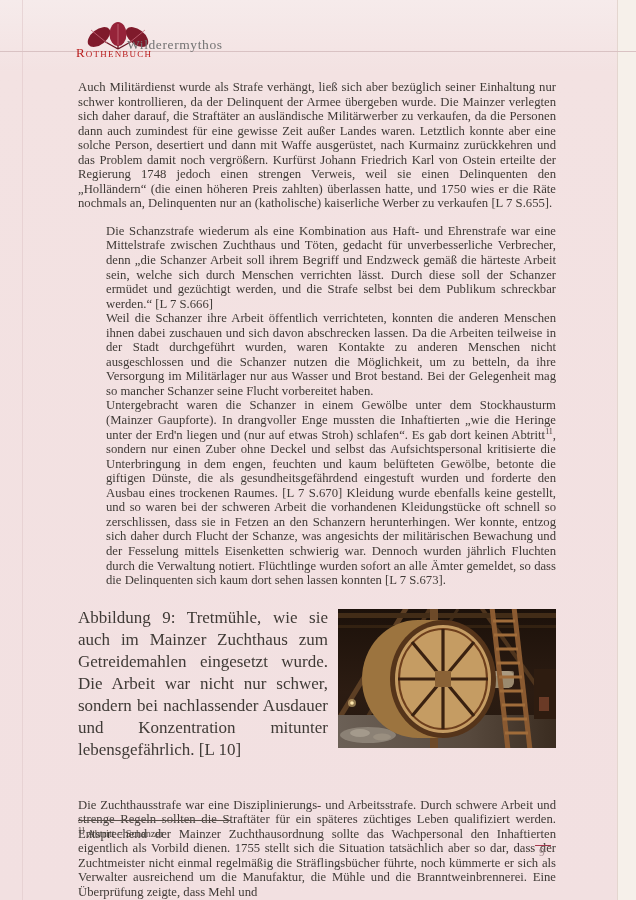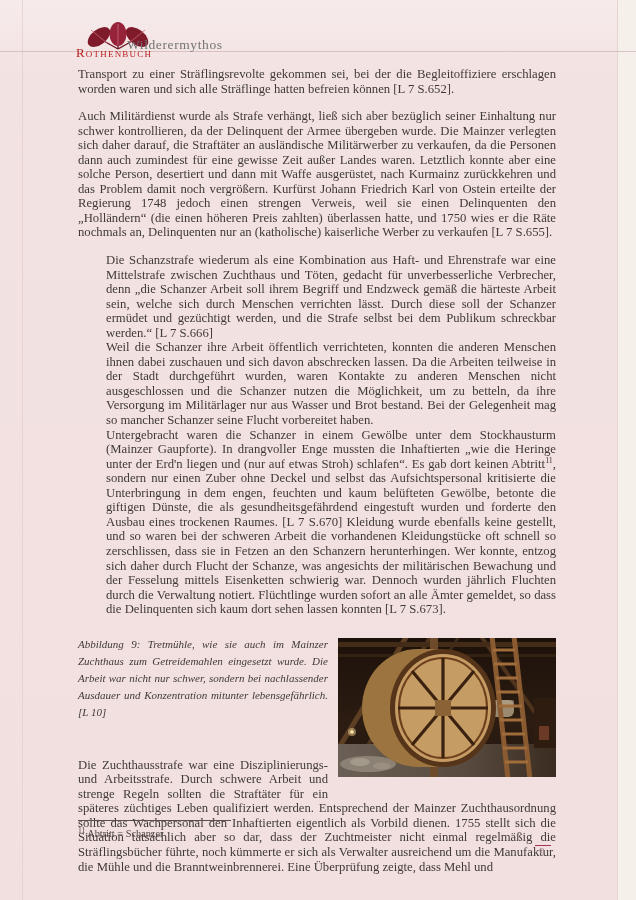--- a/index.html
+++ b/index.html
@@ -38,21 +38,21 @@
   }
   .content p{margin:0;}
   .gap{margin-top:13px !important;margin-left:28px;}
   sup.fn{font-size:8px;line-height:0;vertical-align:super;}
   .photo{
     float:right;width:218px;height:139px;
     margin:2px 0 12px 10px;display:block;
   }
   .figure{margin-top:19px;}
   .caption{
-    font-style:italic;font-size:11px;line-height:17px;
+    font-size:17px;line-height:22px;
     margin-bottom:37px !important;
   }
   .footnote-rule{
     position:absolute;left:78px;top:820px;width:153px;height:1px;
     background:#585049;
   }
   .footnote{
     position:absolute;left:78px;top:826px;font-size:10.3px;color:#4a443f;
   }
   .footnote sup{font-size:7.5px;}
@@ -79,21 +79,20 @@
   <ellipse cx="63" cy="15" rx="13" ry="7.5" transform="rotate(38 63 15)" fill="#7f1a2b"></ellipse>
   <ellipse cx="44" cy="12" rx="8.5" ry="12" fill="#962339"></ellipse>
   <line x1="17" y1="8" x2="33" y2="21" stroke="#c76a7a" stroke-width="0.8"></line>
   <line x1="71" y1="8" x2="55" y2="21" stroke="#c76a7a" stroke-width="0.8"></line>
   <line x1="44" y1="2" x2="44" y2="23" stroke="#c76a7a" stroke-width="0.8"></line>
 </svg>
 <div class="brand-text">Rothenbuch</div>
 <div class="chapter-title">Wilderermythos</div>
 
 <div class="content">
-  <p class="para">Transport zu einer Sträflingsrevolte gekommen sei, bei der die Begleitoffiziere erschlagen worden waren und sich alle Sträflinge hatten befreien können [L 7 S.652].</p>
   <p class="para gap">Auch Militärdienst wurde als Strafe verhängt, ließ sich aber bezüglich seiner Einhaltung nur schwer kontrollieren, da der Delinquent der Armee übergeben wurde. Die Mainzer verlegten sich daher darauf, die Straftäter an ausländische Militärwerber zu verkaufen, da die Personen dann auch zumindest für eine gewisse Zeit außer Landes waren. Letztlich konnte aber eine solche Person, desertiert und dann mit Waffe ausgerüstet, nach Kurmainz zurückkehren und das Problem damit noch vergrößern. Kurfürst Johann Friedrich Karl von Ostein erteilte der Regierung 1748 jedoch einen strengen Verweis, weil sie einen Delinquenten den „Holländern“ (die einen höheren Preis zahlten) überlassen hatte, und 1750 wies er die Räte nochmals an, Delinquenten nur an (katholische) kaiserliche Werber zu verkaufen [L 7 S.655].</p>
   <div class="gap">
     <p>Die Schanzstrafe wiederum als eine Kombination aus Haft- und Ehrenstrafe war eine Mittelstrafe zwischen Zuchthaus und Töten, gedacht für unverbesserliche Verbrecher, denn „die Schanzer Arbeit soll ihrem Begriff und Endzweck gemäß die härteste Arbeit sein, welche sich durch Menschen verrichten lässt. Durch diese soll der Schanzer ermüdet und gezüchtigt werden, und die Strafe selbst bei dem Publikum schreckbar werden.“ [L 7 S.666]</p>
     <p>Weil die Schanzer ihre Arbeit öffentlich verrichteten, konnten die anderen Menschen ihnen dabei zuschauen und sich davon abschrecken lassen. Da die Arbeiten teilweise in der Stadt durchgeführt wurden, waren Kontakte zu anderen Menschen nicht ausgeschlossen und die Schanzer nutzen die Möglichkeit, um zu betteln, da ihre Versorgung im Militärlager nur aus Wasser und Brot bestand. Bei der Gelegenheit mag so mancher Schanzer seine Flucht vorbereitet haben.</p>
     <p><span>Untergebracht waren die Schanzer in einem Gewölbe unter dem Stockhausturm (Mainzer Gaupforte). In drangvoller Enge mussten die Inhaftierten „wie die Heringe unter der Erd'n liegen und (nur auf etwas Stroh) schlafen“. Es gab dort keinen Abtritt</span><sup class="fn">11</sup><span>, sondern nur einen Zuber ohne Deckel und selbst das Aufsichtspersonal kritisierte die Unterbringung in dem engen, feuchten und kaum belüfteten Gewölbe, betonte die giftigen Dünste, die als gesundheitsgefährdend eingestuft wurden und forderte den Ausbau eines trockenen Raumes. [L 7 S.670] Kleidung wurde ebenfalls keine gestellt, und so waren bei der schweren Arbeit die vorhandenen Kleidungstücke oft schnell so zerschlissen, dass sie in Fetzen an den Schanzern herunterhingen. Wer konnte, entzog sich daher durch Flucht der Schanze, was angesichts der militärischen Bewachung und der Fesselung mittels Eisenketten schwierig war. Dennoch wurden jährlich Fluchten durch die Verwaltung notiert. Flüchtlinge wurden sofort an alle Ämter gemeldet, so dass die Delinquenten sich kaum dort sehen lassen konnten [L 7 S.673].</span></p>
   </div>
 
   <div class="figure">
     <svg class="photo" viewBox="0 0 218 139">
       <defs>

